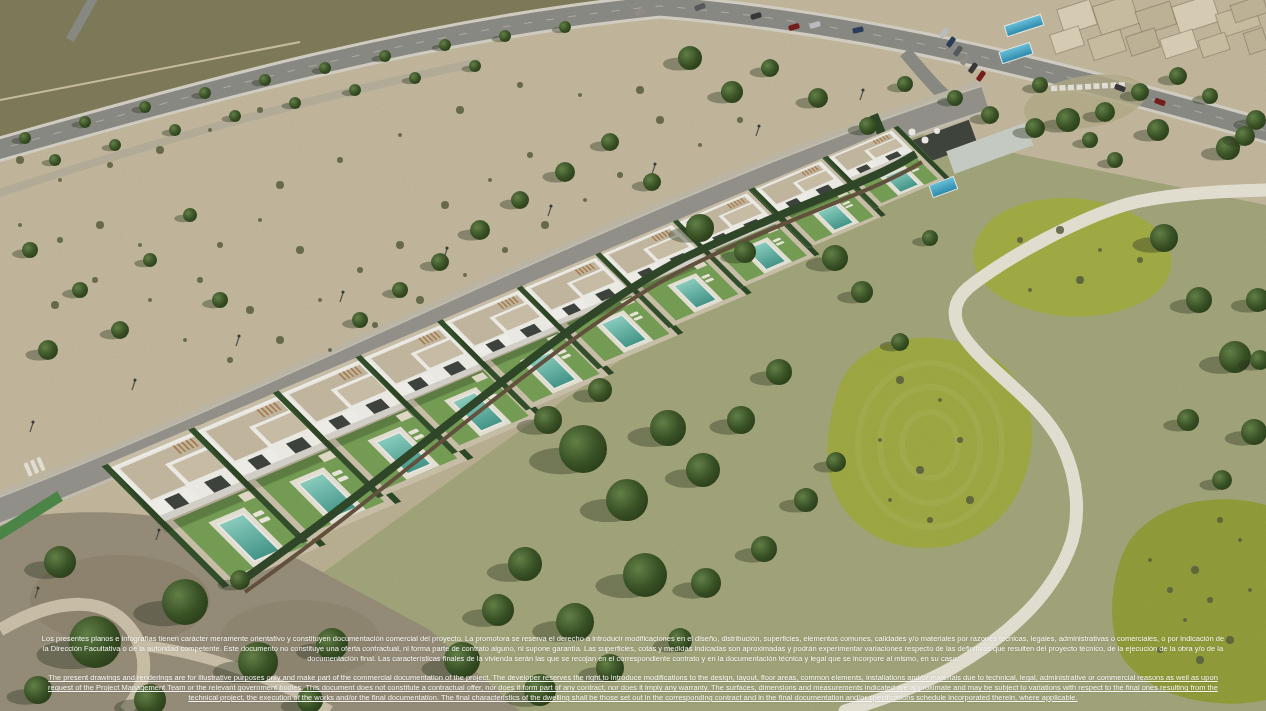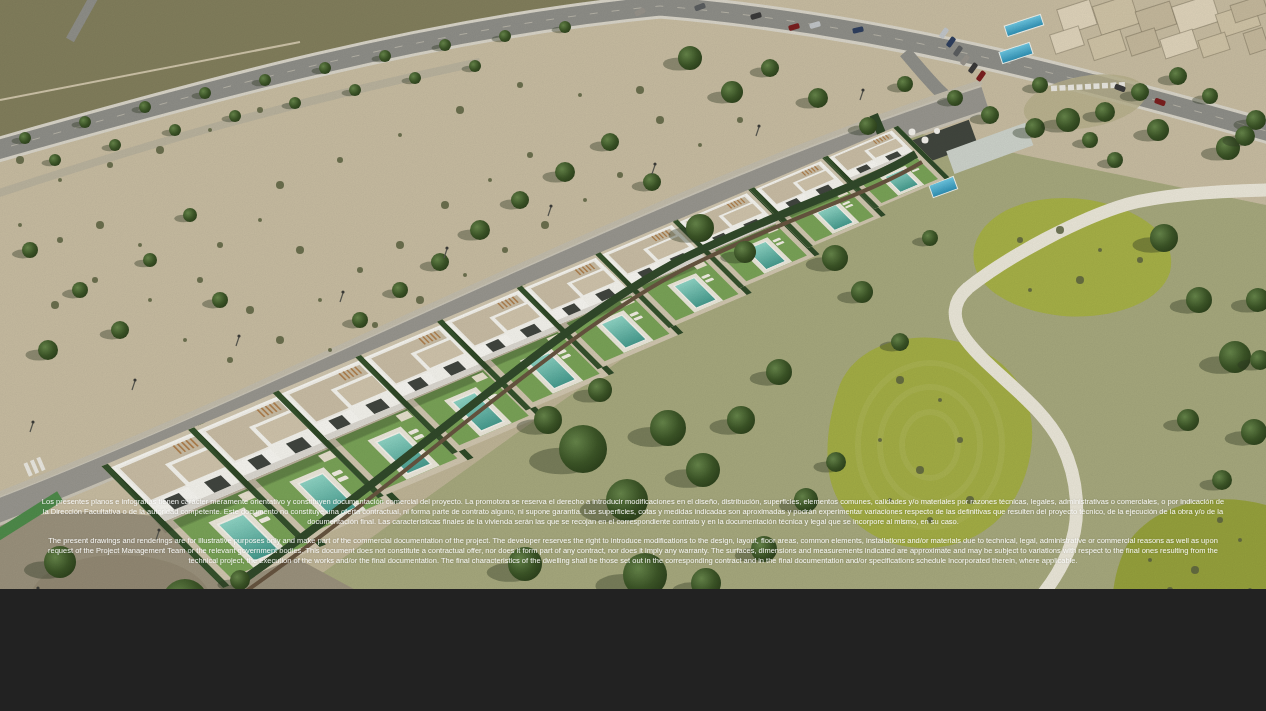--- a/index.html
+++ b/index.html
@@ -1,24 +1,24 @@
 <!DOCTYPE html>
 <html><head>
 <meta charset="utf-8">
 <style>
   html,body{margin:0;padding:0;background:#222;}
-  #stage{position:relative;width:1266px;height:589px;overflow:hidden;
+  #stage{position:relative;width:1266px;height:711px;overflow:hidden;
          font-family:"Liberation Sans",sans-serif;}
   #scene{position:absolute;inset:0;display:block;}
   #disclaimer{position:absolute;left:40px;right:40px;bottom:8px;
               text-align:center;color:rgba(255,255,255,0.92);
               font-size:7.5px;line-height:1.33;
               text-shadow:0 0 2px rgba(60,60,40,0.25);}
   #disclaimer p{margin:0 0 9px 0;}
-  #disclaimer p:last-child{margin-bottom:15px;}
+  #disclaimer p:last-child{margin-bottom:0;text-decoration:underline;}
 </style>
 </head>
 <body>
 
 <div id="stage">
 <svg id="scene" viewBox="0 0 1266 711">
   <defs>
     <radialGradient id="treeG" cx="35%" cy="35%" r="75%">
       <stop offset="0%" stop-color="#66854a"></stop>
       <stop offset="60%" stop-color="#3c5527"></stop>

